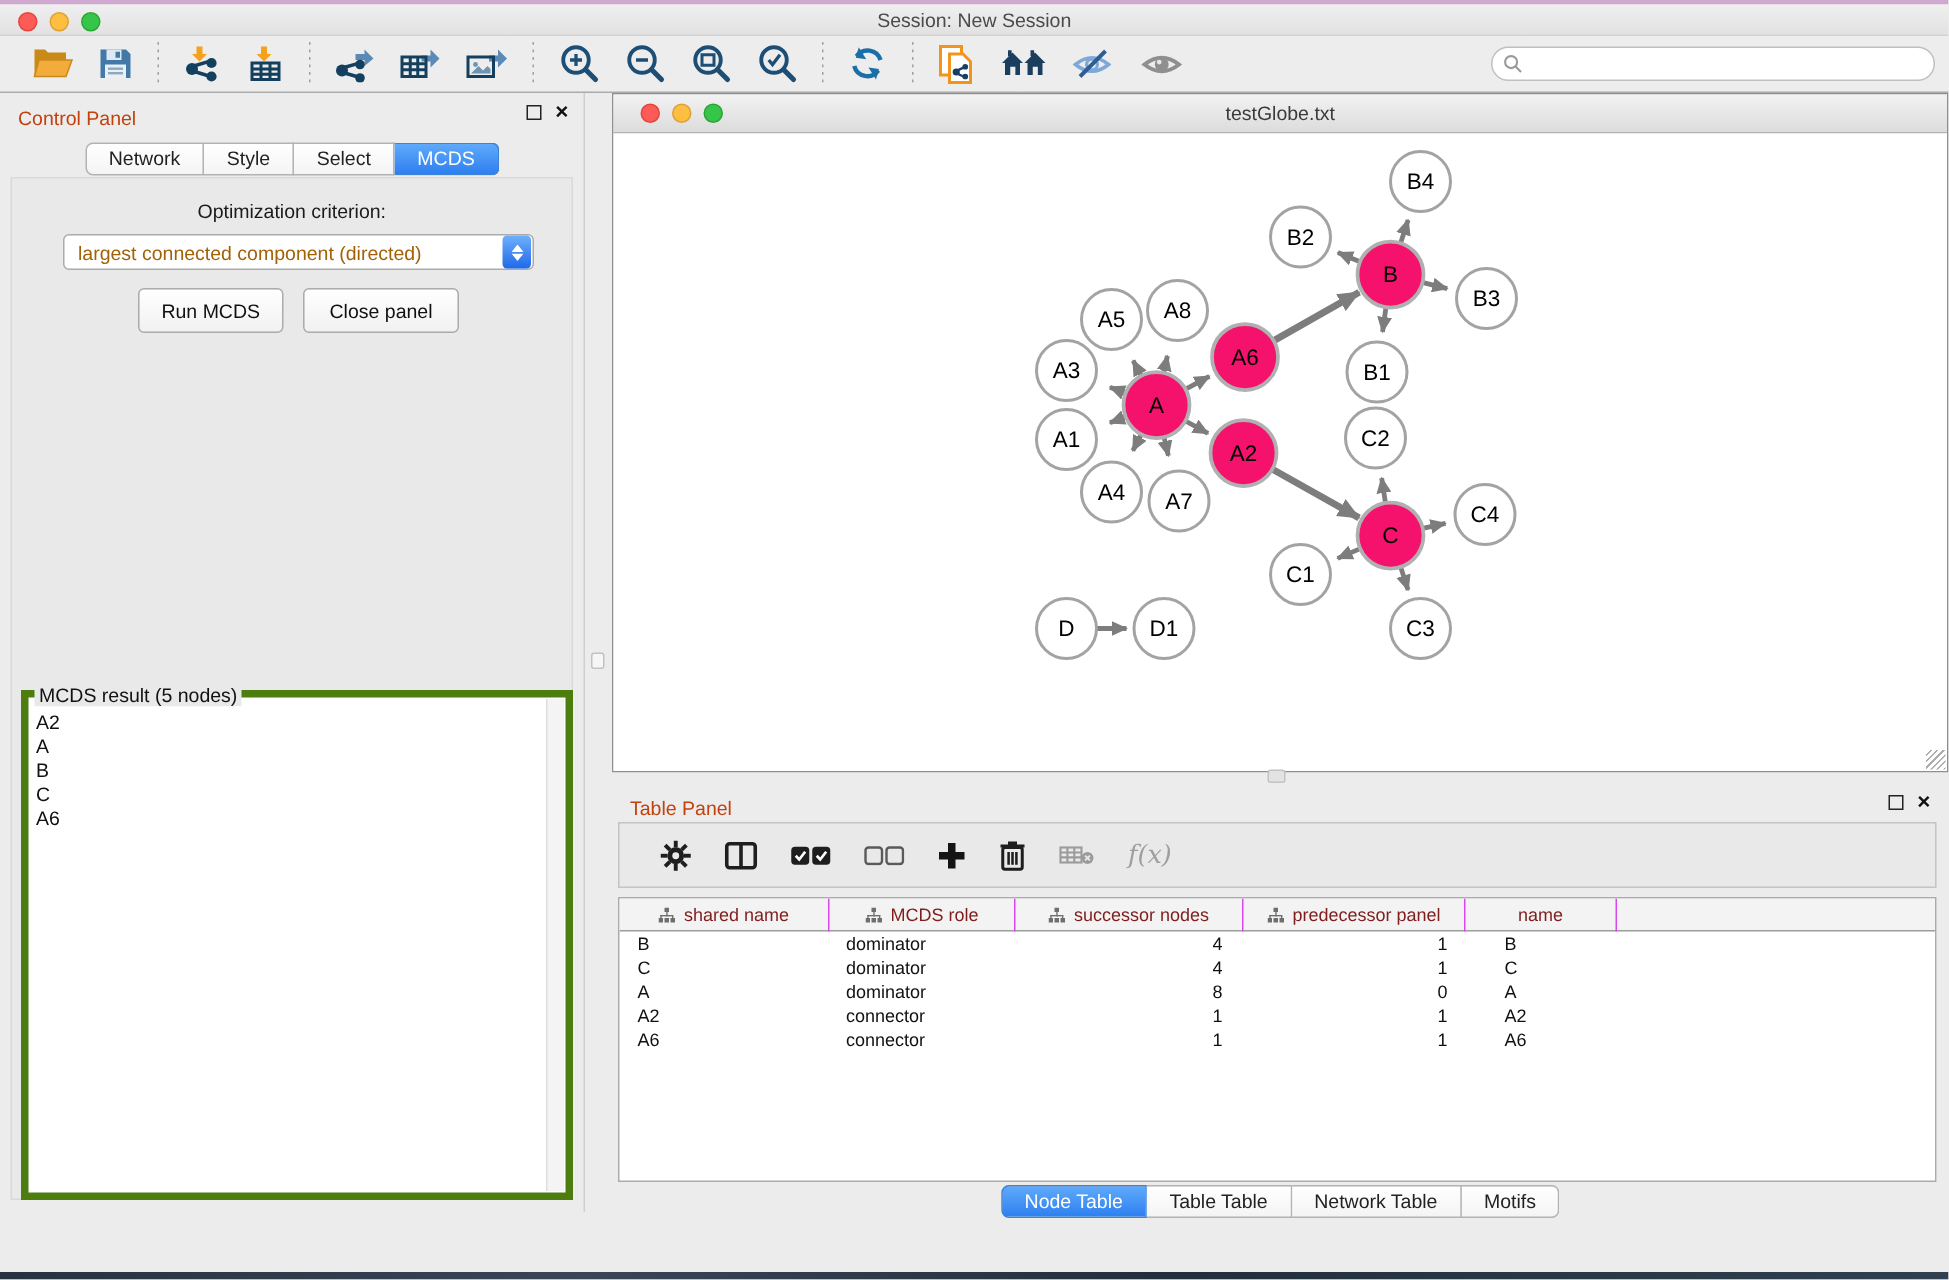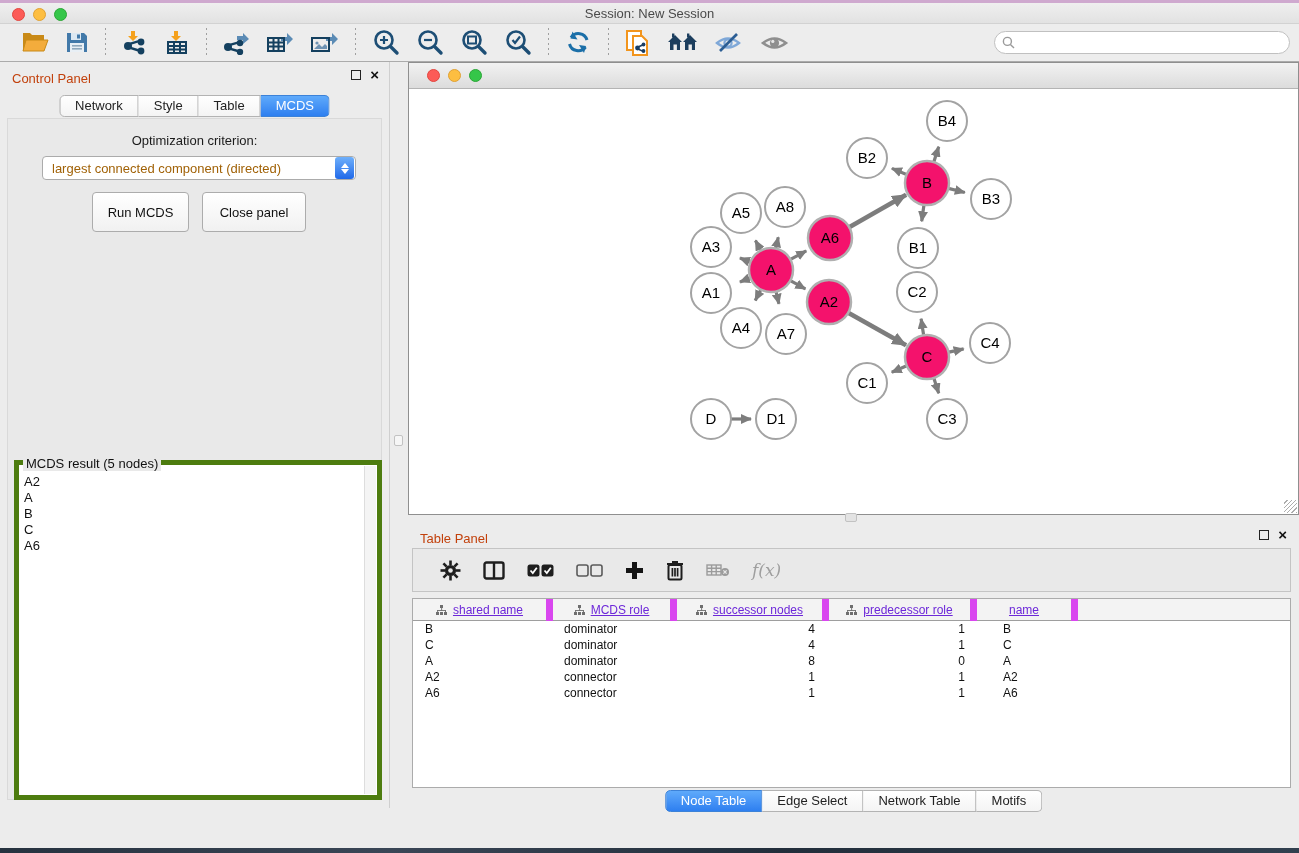--- a/index.html
+++ b/index.html
@@ -47,21 +47,21 @@
   .cp-tabs { left:50%; transform:translateX(-50%); top:33px; }
   .cp-content { position:absolute; left:7px; right:7px; top:56px; bottom:8px;
     background:#E9E9E9; border:1px solid #D9D9D9; }
   .opt-label { position:absolute; left:0; right:0; top:71px; text-align:center; font-size:13px; color:#1B1B1B; }
   .dropdown { position:absolute; left:42px; top:94px; width:314px; height:24px; background:#FFFFFF;
     border:1px solid #ABABAB; border-radius:4px; display:flex; align-items:center; }
   .dropdown .val { flex:1; font-size:13px; color:#a16207; padding-left:9px; white-space:nowrap; }
   .stepper { width:19px; height:22px; margin-right:1px; border-radius:3px;
     background:linear-gradient(#6FB0FB,#2069E9); display:flex; flex-direction:column; align-items:center; justify-content:center; gap:1px; }
   .stepper svg { display:block; }
-  .btn { position:absolute; height:40px; background:linear-gradient(#FFFFFF,#F1F1F1);
+  .btn { position:absolute; height:30px; background:linear-gradient(#FFFFFF,#F1F1F1);
     border:1px solid #ACACAC; border-radius:4px; font-size:13px; color:#111; padding:0 12px; }
   .fieldset { position:absolute; left:14px; top:398px; width:368px; height:340px;
     border:5px solid #4d7c0f; background:#FFFFFF; }
   .fieldset .legend { position:absolute; left:4px; top:-9px; background:#E9E9E9;
     padding:0 3px; font-size:13px; color:#111; }
   .result-list { position:absolute; left:1px; top:6px; right:13px; bottom:1px; background:#FFFFFF;
     font-size:13px; color:#111; padding:3px 0 0 4px; }
   .result-list div { height:16px; line-height:16px; }
   .result-scroll { position:absolute; top:1px; right:1px; bottom:1px; width:12px;
     background:#F4F4F4; border-left:1px solid #DDDDDD; }
@@ -88,22 +88,22 @@
   
   .table-panel { position:absolute; left:408px; top:522px; width:891px; height:296px; background:#ECECEC; }
   .table-panel .panel-ctl { right:12px; }
   .tp-toolbar { position:absolute; left:4px; right:8px; top:26px; height:44px;
     background:#E9E9E9; border:1px solid #C4C4C4; display:flex; align-items:center; gap:0; padding-left:16px; }
   .tp-btn { background:none; border:none; height:40px; padding:0 11px; display:flex; align-items:center; }
   .fx { font-family:"DejaVu Serif","Liberation Serif",serif; font-style:italic; font-size:17px; color:#9E9E9E; }
   .dtable { position:absolute; left:4px; right:8px; top:76px; height:190px;
     background:#FFFFFF; border:1px solid #ABABAB; overflow:hidden; }
   .thead { display:flex; height:22px; background:#F3F3F3; border-bottom:1px solid #9E9E9E; }
-  .th { display:flex; align-items:center; justify-content:center; gap:6px; font-size:12px; color:#6d28d9;
-    border-right:7px solid #d946ef; height:22px;text-decoration:underline; }
+  .th { display:flex; align-items:center; justify-content:center; gap:6px; font-size:12px; color:#7f1d1d;
+    border-right:1px solid #d946ef; height:22px; }
   .trow { display:flex; height:16px; }
   .td { font-size:12px; color:#111; height:16px; line-height:16px; white-space:nowrap; }
   .tp-tabs { left:50%; transform:translateX(-50%); top:268px; }
 
   
   .statusbar { position:absolute; left:0; top:820px; width:100%; height:28px;
     background:#EDEDED; border-top:1px solid #C4C4C4; }
   .sb-btn { position:absolute; left:10px; top:3px; width:28px; height:22px;
     background:linear-gradient(#FFFFFF,#F0F0F0); border:1px solid #B5B5B5; border-radius:3px;
     display:flex; align-items:center; justify-content:center; }
@@ -287,21 +287,21 @@
 
   <section class="control-panel">
     <div class="panel-title">Control Panel</div>
     <div class="panel-ctl">
       <span class="float-box"></span>
       <span class="close-x">×</span>
     </div>
     <div class="seg-tabs cp-tabs" id="cp-tabs">
         <span class="seg-tab">Network</span>
         <span class="seg-tab">Style</span>
-        <span class="seg-tab">Table</span>
+        <span class="seg-tab">Select</span>
         <span class="seg-tab sel">MCDS</span>
       </div>
     <div class="cp-content"></div>
     <div class="opt-label">Optimization criterion:</div>
     <div class="dropdown">
       <span class="val">largest connected component (directed)</span>
       <span class="stepper">
         <svg width="8" height="5" viewBox="0 0 8 5">
             <path d="M4 0 L8 5 L0 5 Z" fill="#FFFFFF"></path>
           </svg>
@@ -329,20 +329,21 @@
     <span class="grip"></span>
   </div>
 
   <section class="network-window">
     <div class="nw-titlebar">
       <div class="lights">
         <span class="light red"></span>
         <span class="light yellow"></span>
         <span class="light green"></span>
       </div>
+      <div class="nw-title">testGlobe.txt</div>
     </div>
     <div class="nw-canvas">
       <svg id="graph-svg" width="889" height="425" viewBox="0 0 889 425">
           <defs>
             <marker id="arrow" markerUnits="userSpaceOnUse" markerWidth="11" markerHeight="10" refX="10" refY="5" orient="auto">
               <path d="M0,0 L11,5 L0,10 Z" fill="#7D7D7D"></path>
             </marker>
             <marker id="arrowBig" markerUnits="userSpaceOnUse" markerWidth="15" markerHeight="13" refX="14" refY="6.5" orient="auto">
               <path d="M0,0 L15,6.5 L0,13 Z" fill="#7D7D7D"></path>
             </marker>
@@ -587,21 +588,21 @@
                 <rect x="4" y="0" width="3" height="3"></rect>
                 <rect x="0" y="7" width="3" height="3"></rect>
                 <rect x="4" y="7" width="3" height="3"></rect>
                 <rect x="8" y="7" width="3" height="3"></rect>
                 <rect x="5.2" y="3" width="0.9" height="3"></rect>
                 <rect x="1.2" y="5" width="8.6" height="0.9"></rect>
                 <rect x="1.2" y="5" width="0.9" height="2"></rect>
                 <rect x="9" y="5" width="0.9" height="2"></rect>
               </g>
             </svg>
-            <span>predecessor role</span>
+            <span>predecessor panel</span>
           </div>
           <div class="th" style="width: 101px;">
             <span>name</span>
           </div>
         </div>
       <div id="tbody">
           <div class="trow">
             <div class="td" style="width: 140px; text-align: left; padding-left: 12px; padding-right: 0px;">B</div>
             <div class="td" style="width: 124px; text-align: left; padding-left: 11px; padding-right: 0px;">dominator</div>
             <div class="td" style="width: 152px; text-align: right; padding-left: 0px; padding-right: 14px;">4</div>
@@ -633,21 +634,21 @@
             <div class="td" style="width: 140px; text-align: left; padding-left: 12px; padding-right: 0px;">A6</div>
             <div class="td" style="width: 124px; text-align: left; padding-left: 11px; padding-right: 0px;">connector</div>
             <div class="td" style="width: 152px; text-align: right; padding-left: 0px; padding-right: 14px;">1</div>
             <div class="td" style="width: 148px; text-align: right; padding-left: 0px; padding-right: 12px;">1</div>
             <div class="td" style="width: 101px; text-align: left; padding-left: 26px; padding-right: 0px;">A6</div>
           </div>
         </div>
     </div>
     <div class="seg-tabs tp-tabs" id="tp-tabs">
         <span class="seg-tab sel">Node Table</span>
-        <span class="seg-tab">Edge Select</span>
+        <span class="seg-tab">Table Table</span>
         <span class="seg-tab">Network Table</span>
         <span class="seg-tab">Motifs</span>
       </div>
   </section>
 
   <div class="desktop-edge"></div>
 
 </div>
 
 </body></html>

